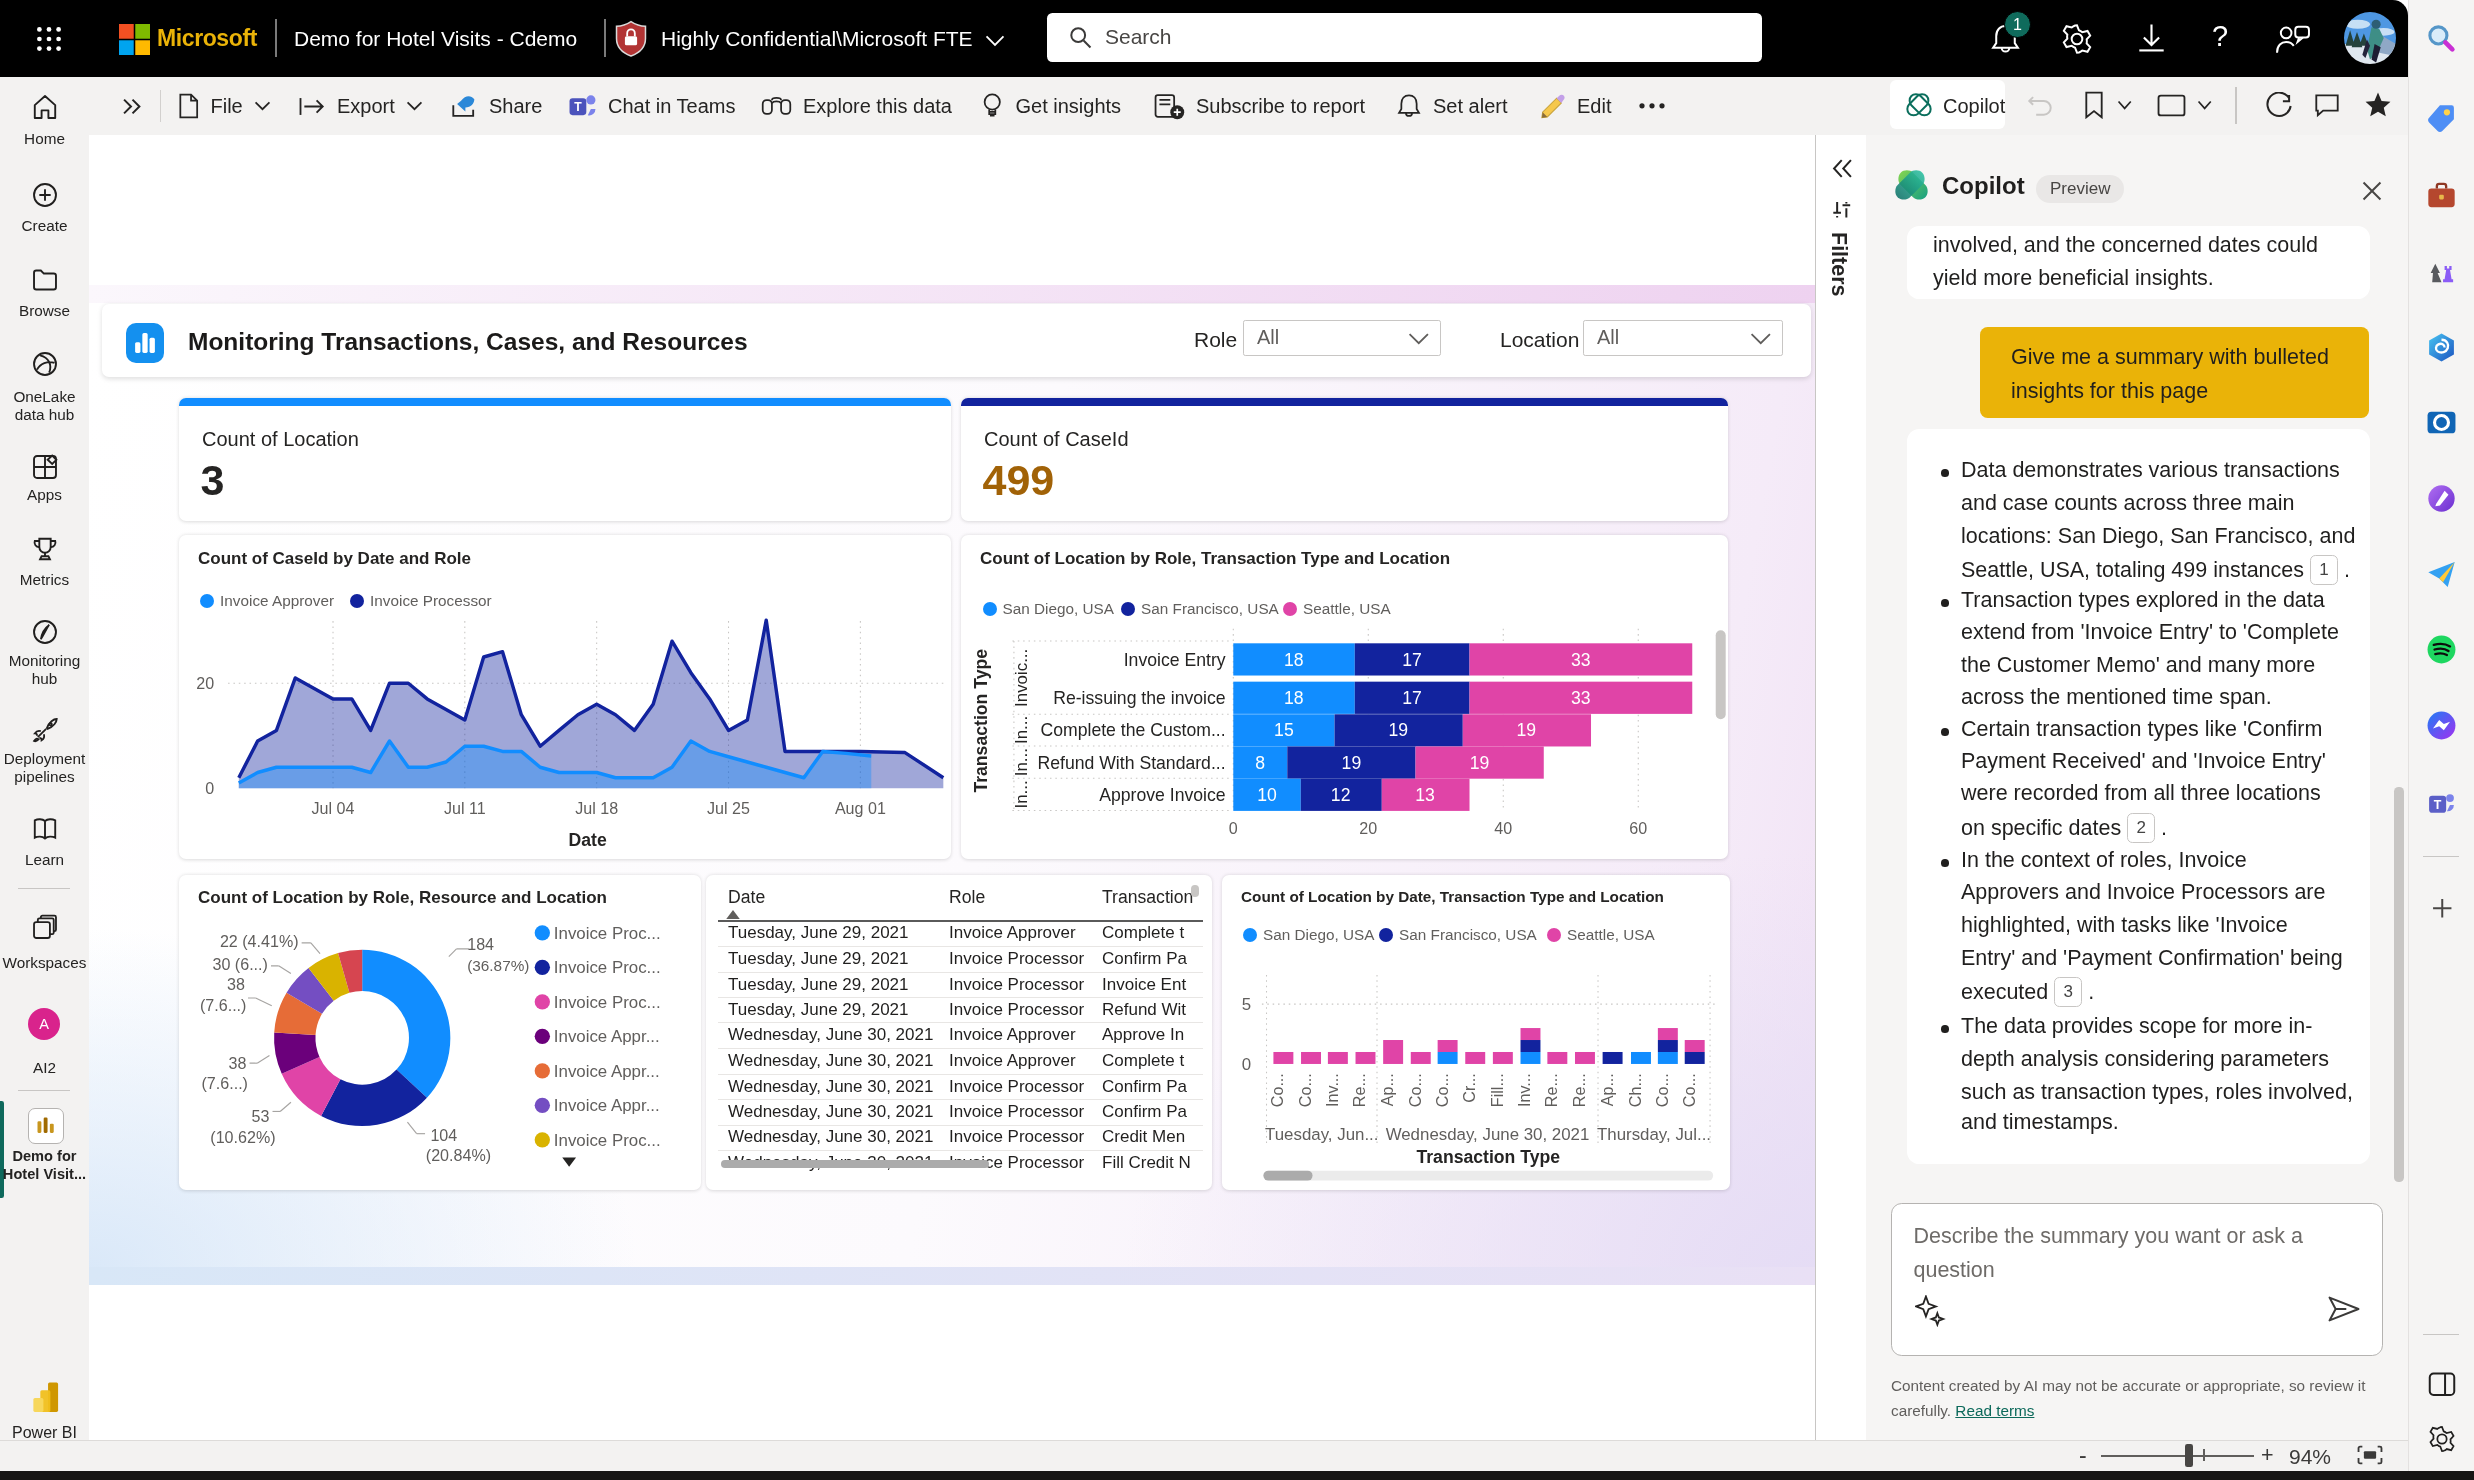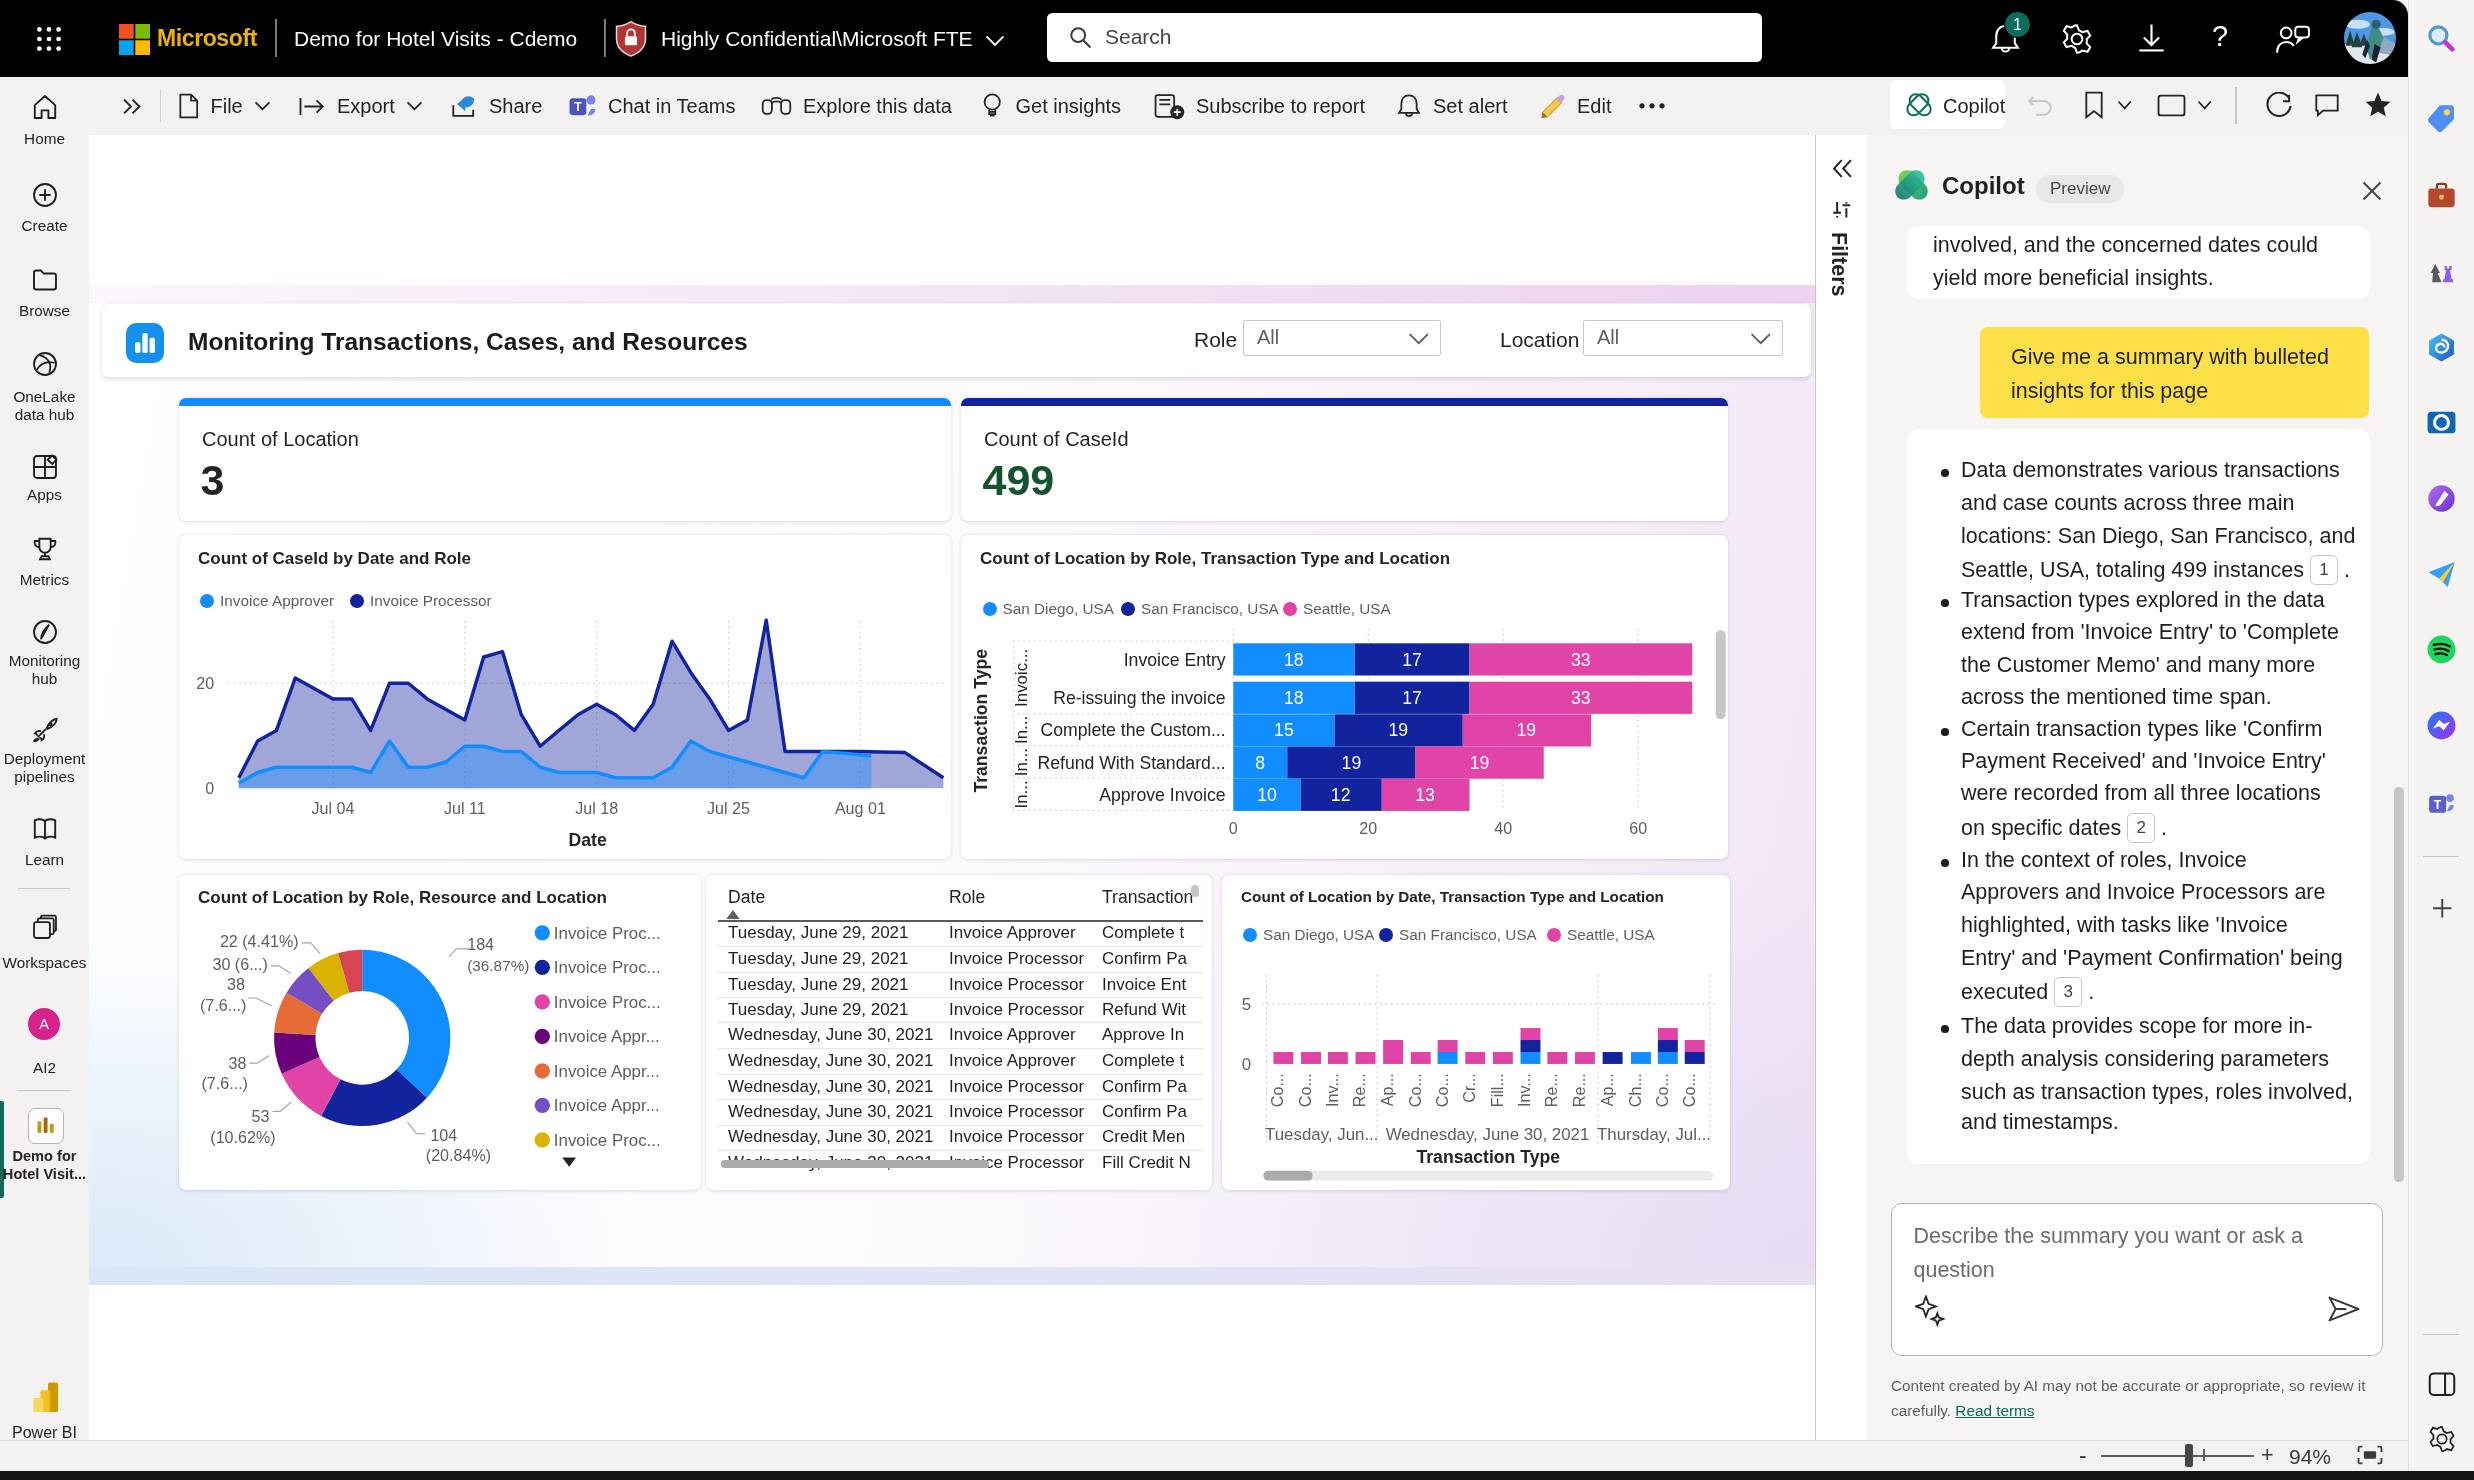--- a/index.html
+++ b/index.html
@@ -52,21 +52,21 @@
 </div>
 
 <div class="card" style="left:179px;top:398px;width:772px;height:123px;">
   <div class="abs" style="left:0;top:0;width:100%;height:8.4px;background:#118DFF;border-radius:7px 7px 0 0;"></div>
   <div class="abs" style="left:23px;top:30px;font-size:20px;color:#252423;">Count of Location</div>
   <div class="abs" style="left:21.5px;top:58px;font-size:43px;font-weight:600;color:#252423;">3</div>
 </div>
 <div class="card" style="left:961px;top:398px;width:767px;height:123px;">
   <div class="abs" style="left:0;top:0;width:100%;height:8.4px;background:#12239E;border-radius:7px 7px 0 0;"></div>
   <div class="abs" style="left:23px;top:30px;font-size:20px;color:#252423;">Count of CaseId</div>
-  <div class="abs" style="left:21.5px;top:58px;font-size:43px;font-weight:600;color:#14532d;">499</div>
+  <div class="abs" style="left:21.5px;top:58px;font-size:43px;font-weight:600;color:#a16207;">499</div>
 </div>
 
 <div class="card" style="left:179px;top:535px;width:772px;height:324px;overflow:hidden;">
   <div class="ctitle" style="left:19px;top:14px;">Count of CaseId by Date and Role</div>
   <div class="leg" style="left:21px;top:57px;"><span class="dot" style="background:#118DFF;"></span>Invoice Approver</div>
   <div class="leg" style="left:171px;top:57px;"><span class="dot" style="background:#12239E;"></span>Invoice Processor</div>
   <svg class="abs" style="left:0;top:0;" width="772" height="324" viewBox="0 0 1007 422">
     <g stroke="#c8c6c4" stroke-width="1.4" stroke-dasharray="2 5">
       <line x1="64" y1="193" x2="1000" y2="193"></line>
       <line x1="200.9" y1="112" x2="200.9" y2="330"></line>
@@ -383,21 +383,21 @@
   <div class="abs" style="left:76px;top:38px;font-size:24px;font-weight:bold;color:#201f1e;">Copilot</div>
   <div class="abs" style="left:170px;top:41px;height:28px;padding:0 14px;background:#e9e7e6;border-radius:14px;font-size:17px;color:#484644;line-height:28px;">Preview</div>
   <svg class="abs" style="left:496px;top:47px;" width="20" height="20" viewBox="0 0 26 26">
         <path d="M2 2 L24 24 M24 2 L2 24" stroke="#484644" stroke-width="2.6"></path>
       </svg>
 
   <div class="abs" style="left:41px;top:92px;width:463px;height:73px;background:#fff;border-radius:12.3px;">
     <div class="abs" style="left:26px;top:3.1px;width:414px;font-size:21.5px;line-height:33px;color:#201f1e;">involved, and the concerned dates could yield more beneficial insights.</div>
   </div>
 
-  <div class="abs" style="left:114px;top:193px;width:389px;height:91px;background:#fde047;border-radius:7.7px;">
+  <div class="abs" style="left:114px;top:193px;width:389px;height:91px;background:#eab308;border-radius:7.7px;">
     <div class="abs" style="left:31px;top:13px;width:330px;font-size:21.5px;line-height:34px;color:#201f1e;">Give me a summary with bulleted insights for this page</div>
   </div>
 
   <div class="abs" style="left:41px;top:295px;width:463px;height:735px;background:#fff;border-radius:12.3px;"></div>
   <div class="abs" style="left:0;top:0;">
         <div class="abs" style="left:75px;top:335px;width:7.7px;height:7.7px;border-radius:50%;background:#201f1e;"></div>
 <div class="abs" style="left:95px;top:324px;font-size:21.5px;color:#201f1e;white-space:nowrap;">Data demonstrates various transactions</div>
 <div class="abs" style="left:95px;top:357px;font-size:21.5px;color:#201f1e;white-space:nowrap;">and case counts across three main</div>
 <div class="abs" style="left:95px;top:390px;font-size:21.5px;color:#201f1e;white-space:nowrap;">locations: San Diego, San Francisco, and</div>
 <div class="abs" style="left:95px;top:422px;font-size:21.5px;color:#201f1e;white-space:nowrap;">Seattle, USA, totaling 499 instances <span class="chip">1</span> .</div>

